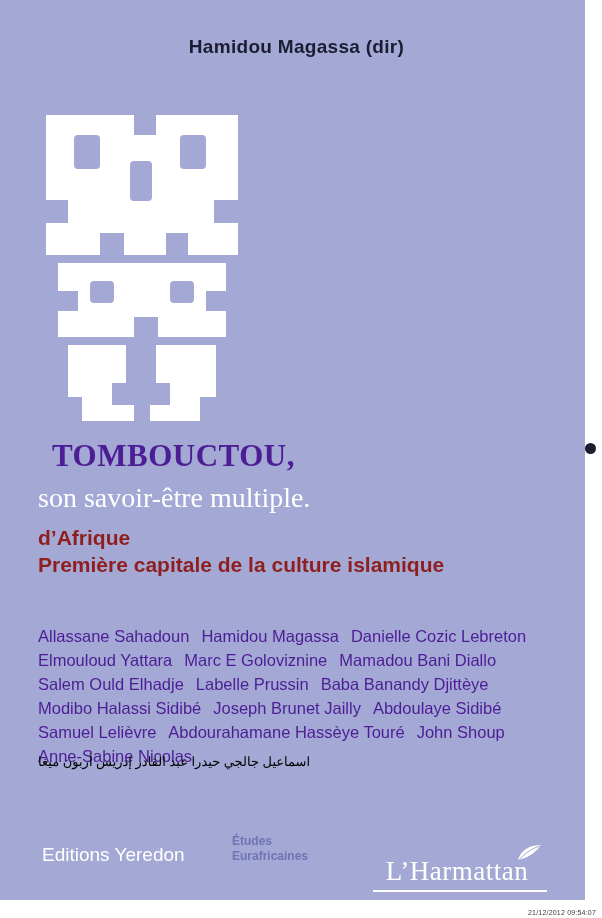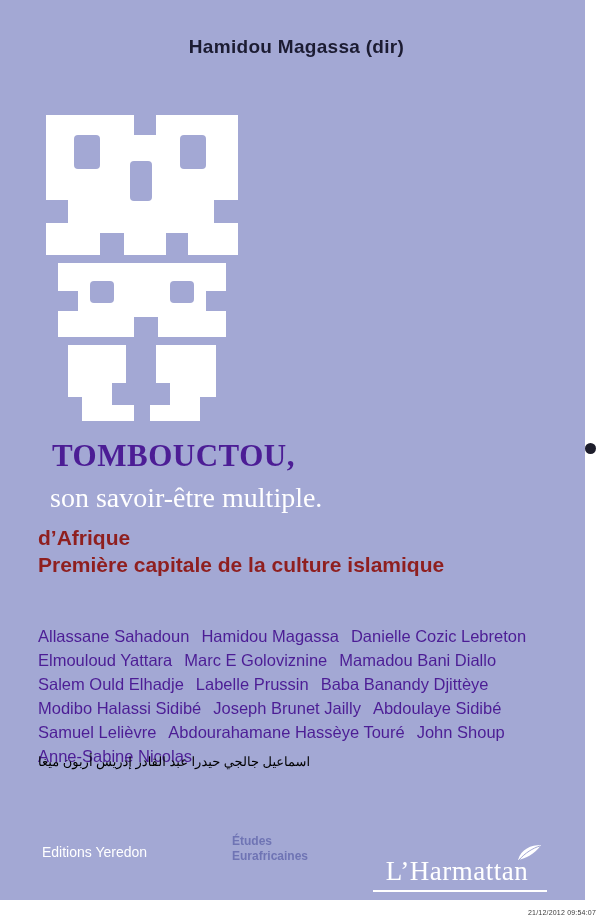--- a/index.html
+++ b/index.html
@@ -87,21 +87,21 @@
     font-weight: bold;
     letter-spacing: 0.5px;
     line-height: 1.15;
     margin: 0 0 8px 14px;
   }
   .title-sub {
     color: #ffffff;
     font-family: "Liberation Serif", serif;
     font-size: 28px;
     line-height: 1.15;
-    margin: 0 0 10px 12px;
+    margin: 0 0 10px 0;
   }
   .title-desc {
     color: #8f1f1f;
     font-family: "Liberation Sans", sans-serif;
     font-size: 21px;
     font-weight: bold;
     line-height: 1.3;
     margin: 0;
   }
   
@@ -139,21 +139,21 @@
     left: 0;
     top: 830px;
     width: 585px;
     height: 60px;
   }
   #publisher-left {
     position: absolute;
     left: 42px;
     top: 14px;
     color: #ffffff;
-    font-size: 14px;
+    font-size: 19px;
   }
   #collection {
     position: absolute;
     left: 232px;
     top: 4px;
     color: #6f74b4;
     font-size: 12px;
     font-weight: bold;
     line-height: 1.25;
   }

